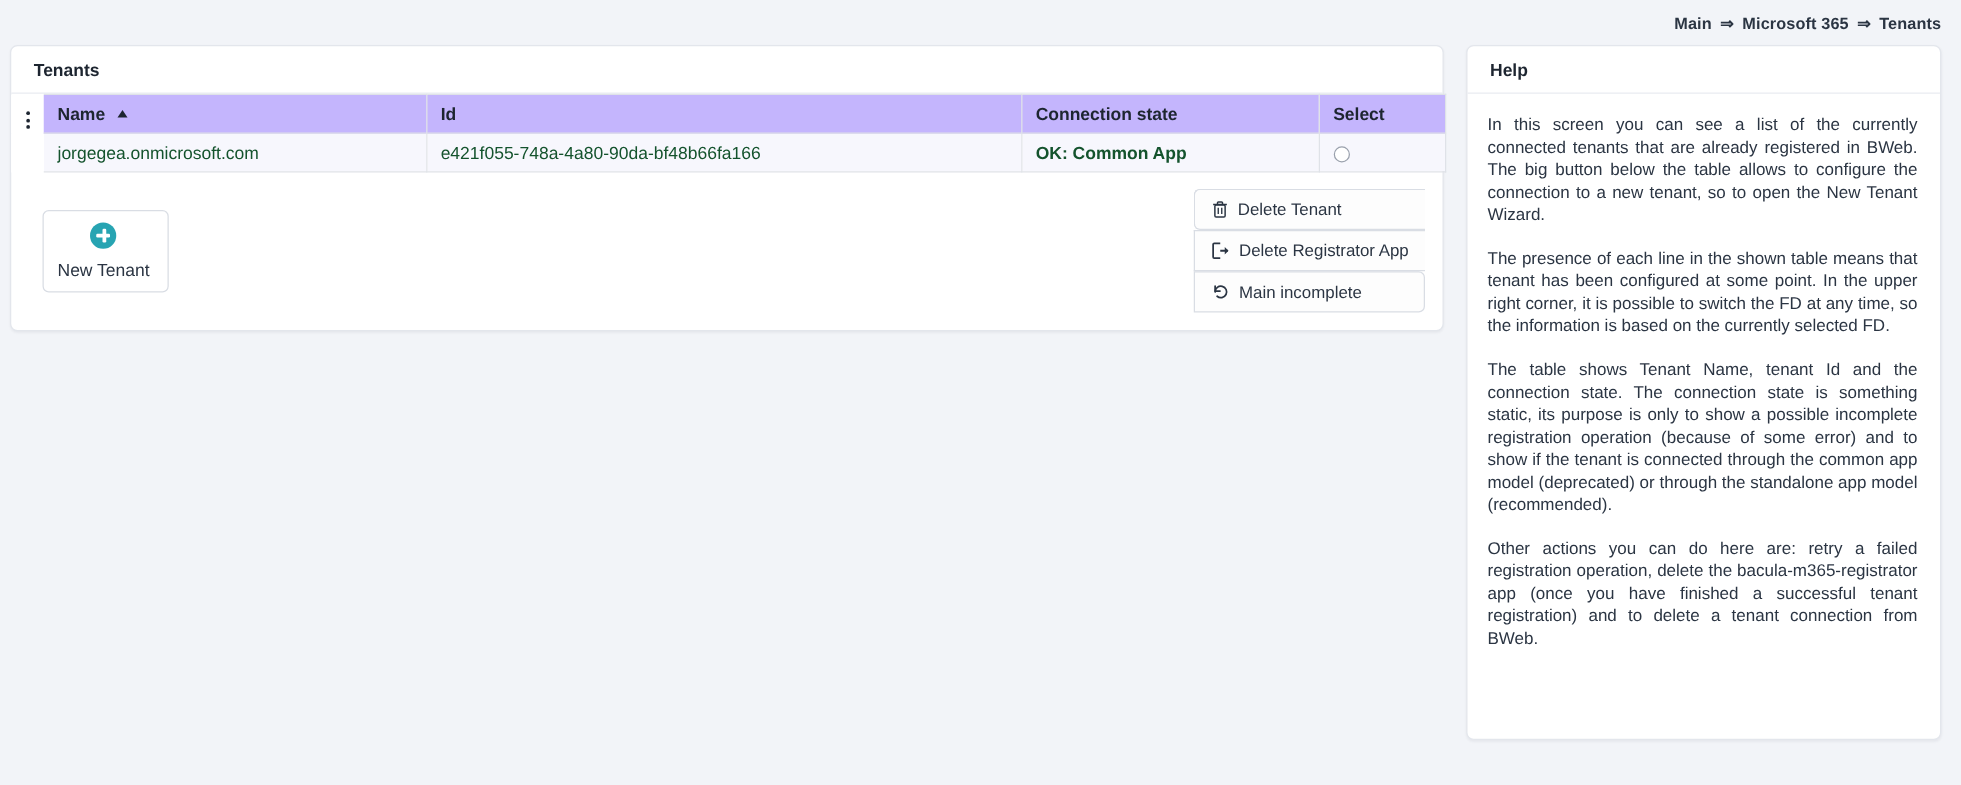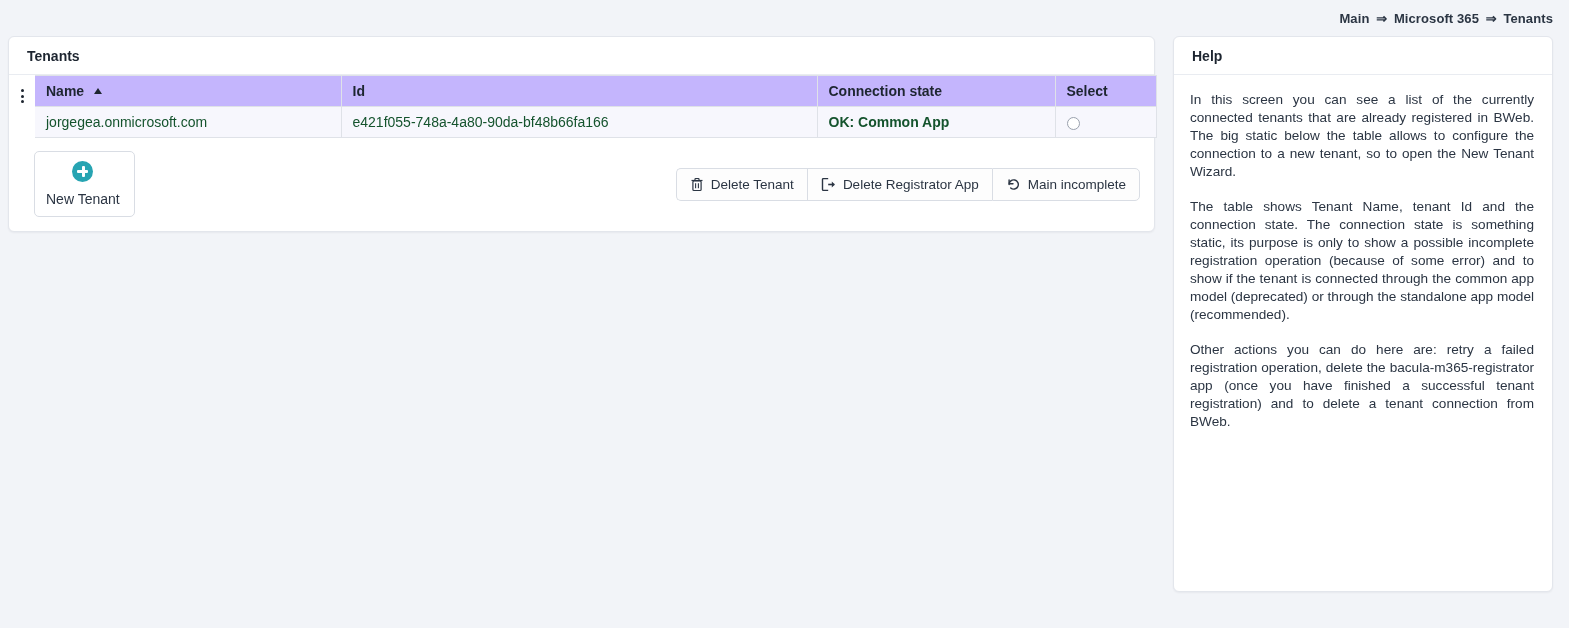--- a/index.html
+++ b/index.html
@@ -195,21 +195,21 @@
   }
   .plus-icon::before, .plus-icon::after {
     content: "";
     position: absolute;
     background: #ffffff;
     border-radius: 1px;
   }
   .plus-icon::before { left: 5px; right: 5px; top: 9.2px; height: 3px; }
   .plus-icon::after { top: 5px; bottom: 5px; left: 9.2px; width: 3px; }
 
-  .btn-group { display: inline-flex; }
+  .btn-group { display: inline-flex; flex-direction: column; }
   .btn-group .gbtn {
     display: inline-flex;
     align-items: center;
     gap: 7px;
     background: #fdfdfd;
     border: 1px solid #d9dde4;
     border-right-width: 0;
     padding: 8px 13px;
     font-size: 13.5px;
     color: #2b3543;
@@ -332,19 +332,20 @@
         </div>
       </div>
     </div>
   </section>
 
   <aside class="card help-panel">
     <div class="card-header">
       <div class="card-title">Help</div>
     </div>
     <div class="help-body">
-      <p>In this screen you can see a list of the currently connected tenants that are already registered in BWeb. The big static below the table allows to configure the connection to a new tenant, so to open the New Tenant Wizard.</p>
+      <p>In this screen you can see a list of the currently connected tenants that are already registered in BWeb. The big button below the table allows to configure the connection to a new tenant, so to open the New Tenant Wizard.</p>
+      <p>The presence of each line in the shown table means that tenant has been configured at some point. In the upper right corner, it is possible to switch the FD at any time, so the information is based on the currently selected FD.</p>
       <p>The table shows Tenant Name, tenant Id and the connection state. The connection state is something static, its purpose is only to show a possible incomplete registration operation (because of some error) and to show if the tenant is connected through the common app model (deprecated) or through the standalone app model (recommended).</p>
       <p>Other actions you can do here are: retry a failed registration operation, delete the bacula-m365-registrator app (once you have finished a successful tenant registration) and to delete a tenant connection from BWeb.</p>
     </div>
   </aside>
 
 </div>
 
 </body></html>

